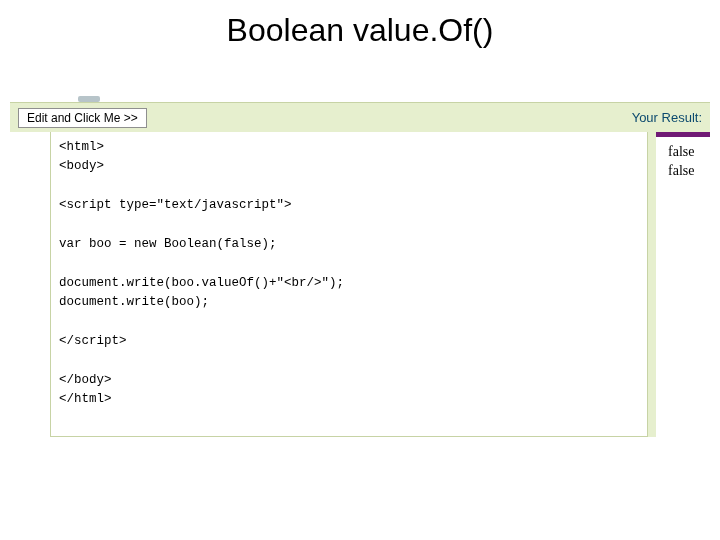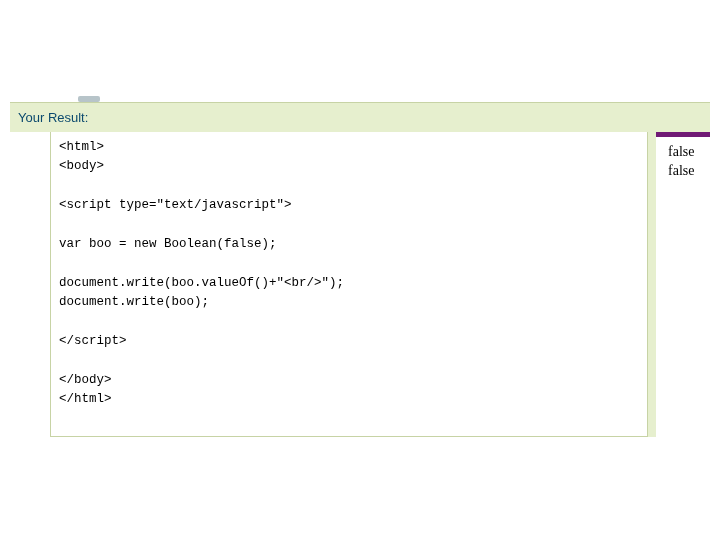--- a/index.html
+++ b/index.html
@@ -93,25 +93,27 @@
     font-size: 14px;
     line-height: 1.35;
     color: #000;
   }
   .out-line { display: block; }
 </style>
 </head>
 <body>
 
 <div class="slide">
+  <div class="title">Boolean value.Of()</div>
 
   <div class="shadow-frag"></div>
 
   <div class="tryit">
     <div class="header-bar">
+      <button class="edit-btn">Edit and Click Me &gt;&gt;</button>
       <span class="result-label">Your Result:</span>
     </div>
     <div class="panes">
       <div class="code-pane">&lt;html&gt;
 &lt;body&gt;
 
 &lt;script type="text/javascript"&gt;
 
 var boo = new Boolean(false);
 

